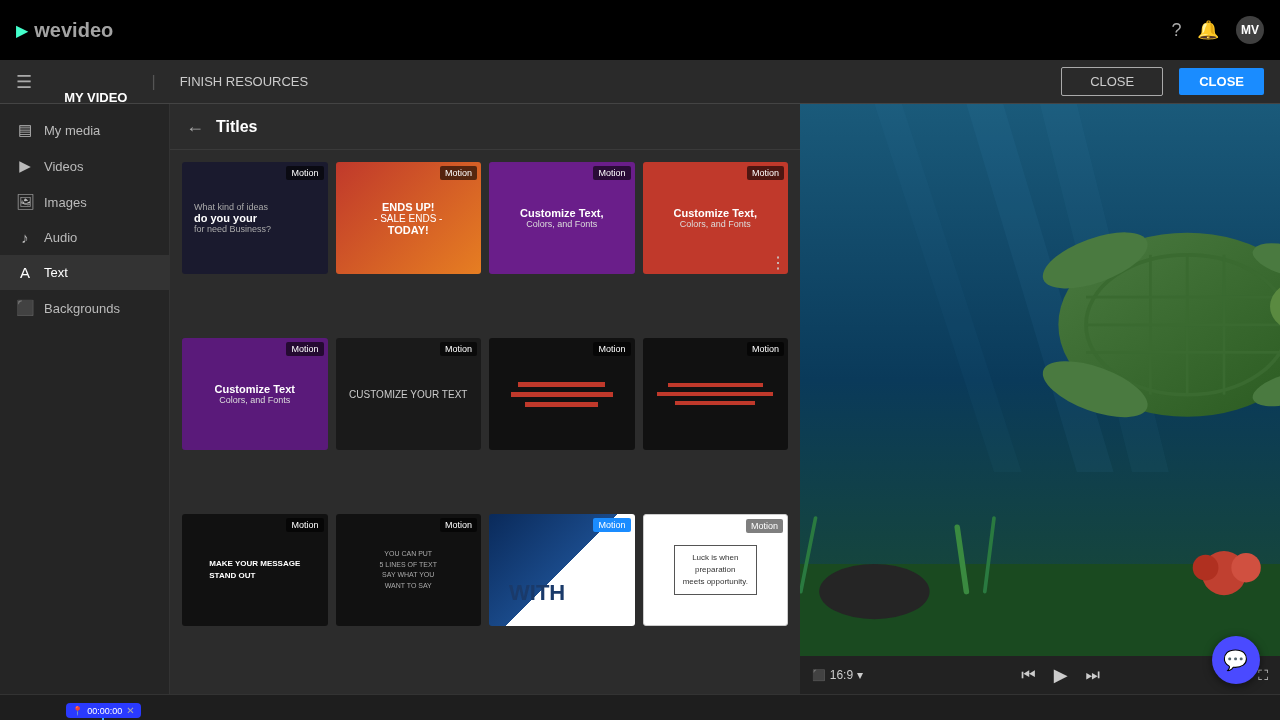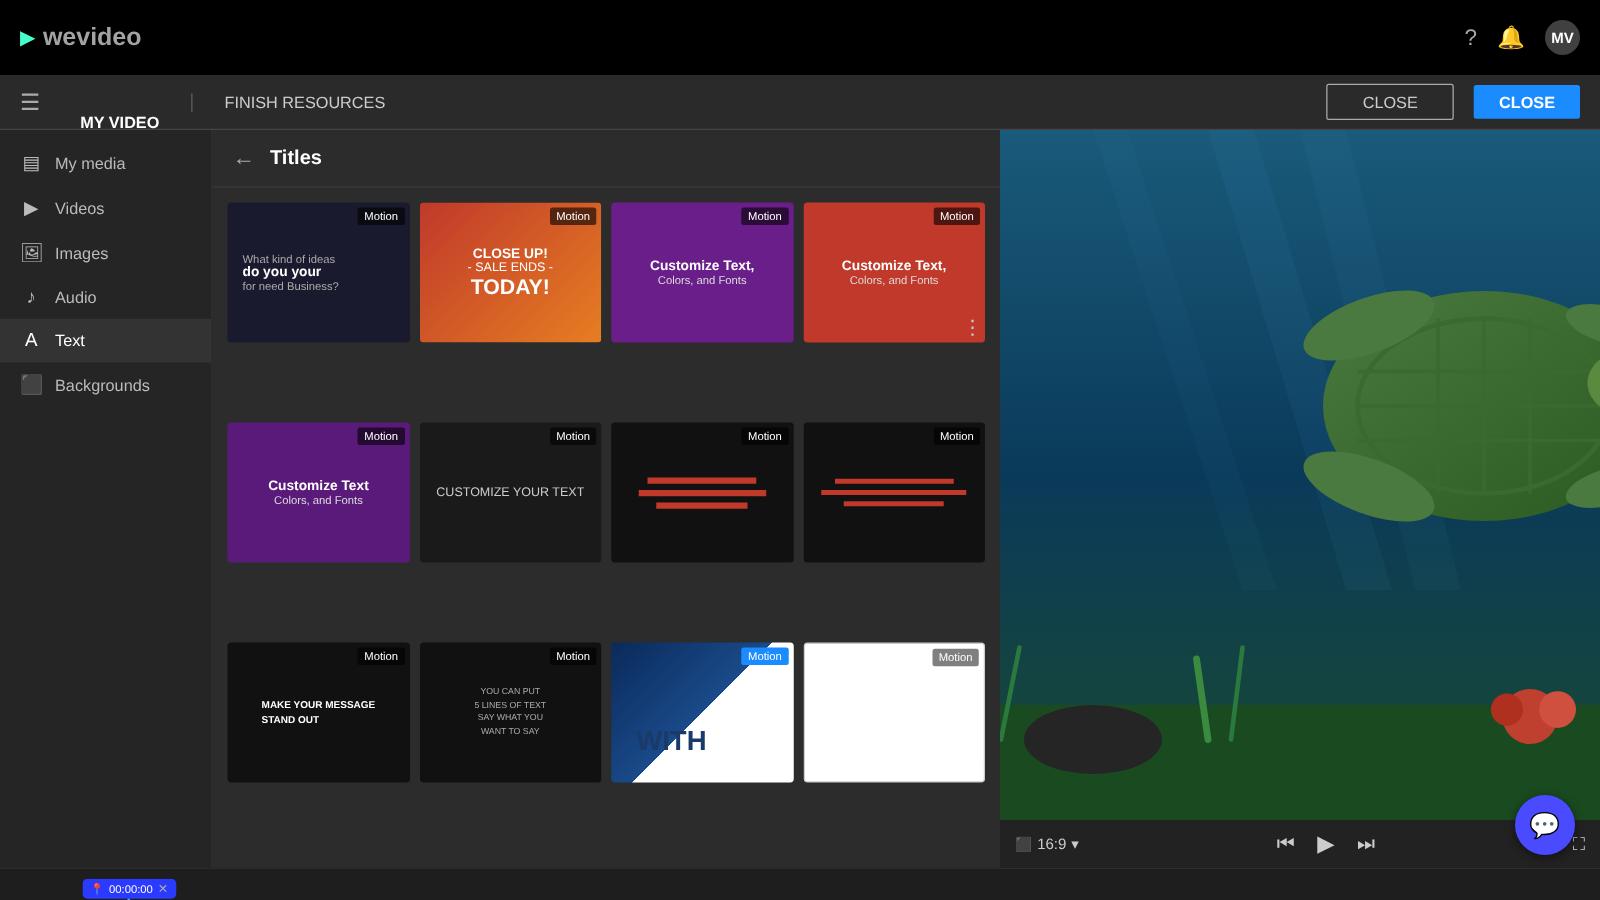--- a/index.html
+++ b/index.html
@@ -352,23 +352,23 @@
       <div class="title-card card-dark-text">
         <span class="motion-badge">Motion</span>
         <div class="line1">What kind of ideas</div>
         <div class="line2">do you your</div>
         <div class="line3">for need Business?</div>
       </div>
 
       <div class="title-card" style="background:#222;">
         <span class="motion-badge">Motion</span>
         <div style="background:linear-gradient(135deg,#c0392b,#e67e22);height:100%;display:flex;flex-direction:column;justify-content:center;align-items:center;">
-          <div style="font-size:11px;font-weight:bold;color:#fff;text-align:center;">CLOSE UP!</div>
+          <div style="font-size:11px;font-weight:bold;color:#fff;text-align:center;">ENDS UP!</div>
           <div style="font-size:10px;color:#fff;text-align:center;">- SALE ENDS -</div>
-          <div style="font-size:17px;font-weight:bold;color:#fff;text-align:center;">TODAY!</div>
+          <div style="font-size:11px;font-weight:bold;color:#fff;text-align:center;">TODAY!</div>
         </div>
       </div>
 
       <div class="title-card card-purple">
         <span class="motion-badge">Motion</span>
         <div style="font-size:11px;font-weight:bold;color:#fff;text-align:center;">Customize Text,</div>
         <div style="font-size:9px;color:#ddd;text-align:center;">Colors, and Fonts</div>
       </div>
 
       <div class="title-card card-red">
@@ -413,20 +413,23 @@
         <div class="put-text">YOU CAN PUT<br>5 LINES OF TEXT<br>SAY WHAT YOU<br>WANT TO SAY</div>
       </div>
 
       <div class="title-card" style="background:linear-gradient(135deg, #0a2a5a 0%, #1a4a8a 50%, #fff 50%, #fff 100%);">
         <span class="motion-badge highlighted">Motion</span>
         <div style="font-size:22px;font-weight:bold;color:#1a3a6a;position:absolute;bottom:20px;left:20px;">WITH</div>
       </div>
 
       <div class="title-card card-luck" style="background:#fff;">
         <span class="motion-badge" style="background:rgba(0,0,0,0.5);color:#fff;">Motion</span>
+        <div class="luck-inner">
+          <div style="font-size:8px;color:#333;text-align:center;line-height:1.5;">Luck is when<br>preparation<br>meets opportunity.</div>
+        </div>
       </div>
 
     </div>
   </div>
 
   <div class="preview-panel">
     <div class="preview-video">
       <div class="turtle-bg">
 
         <svg width="100%" height="100%" viewBox="0 0 480 300" preserveAspectRatio="xMidYMid slice">

